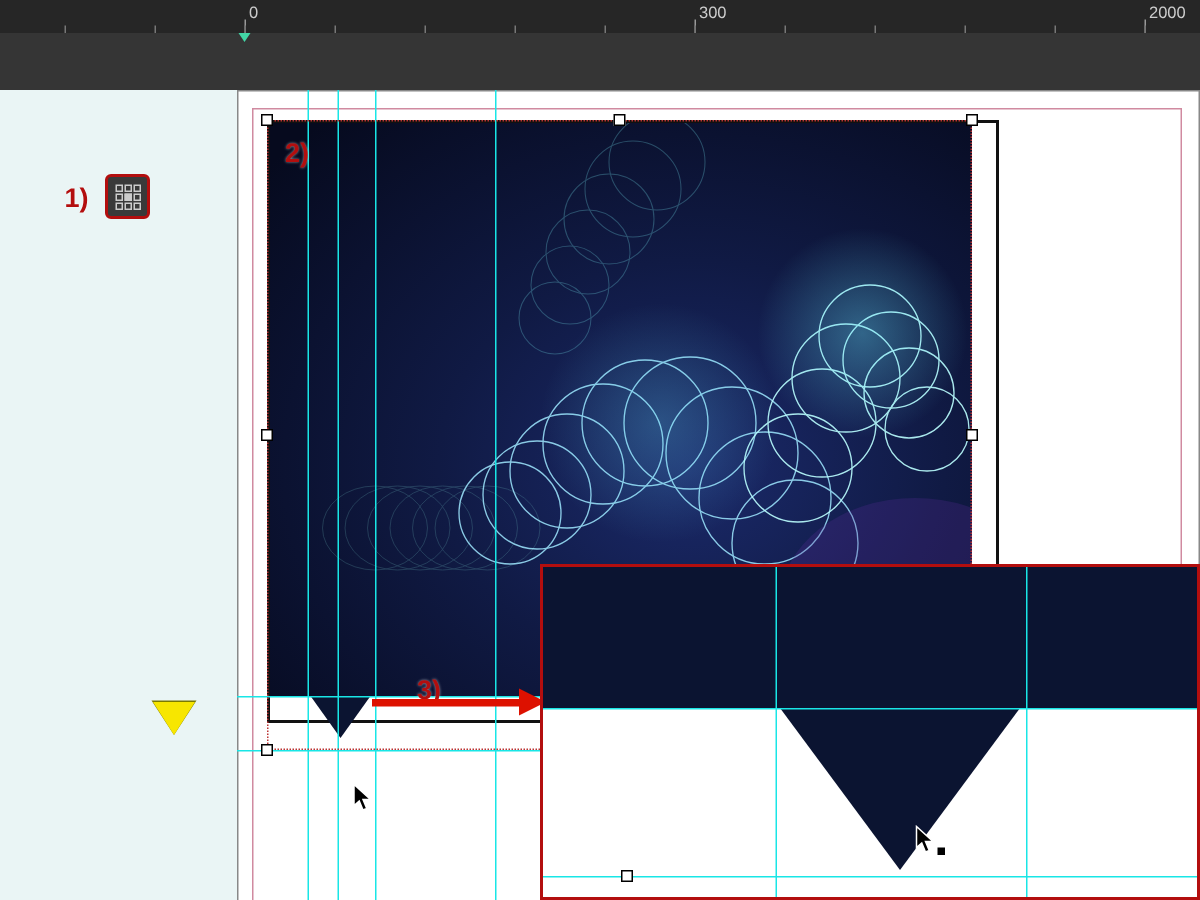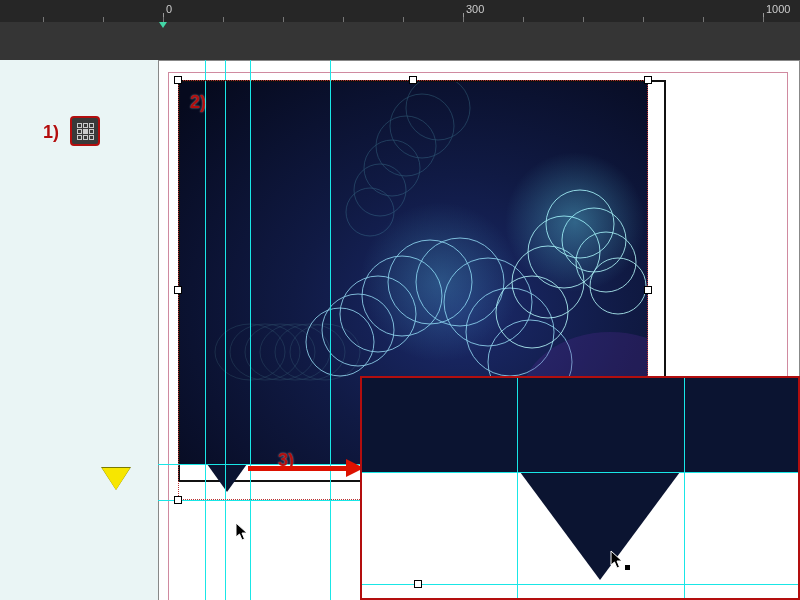--- a/index.html
+++ b/index.html
@@ -215,21 +215,21 @@
     </div>
   </div>
 
 </div>
 
 <div id="ruler-marks">
     <div class="ruler-label" style="left: 166px;">0</div>
     <div class="ruler-tick-major" style="left: 163px;"></div>
     <div class="ruler-label" style="left: 466px;">300</div>
     <div class="ruler-tick-major" style="left: 463px;"></div>
-    <div class="ruler-label" style="left: 766px;">1000</div>
+    <div class="ruler-label" style="left: 766px;">2000</div>
     <div class="ruler-tick-major" style="left: 763px;"></div>
     <div class="ruler-tick-minor" style="left: 43px;"></div>
     <div class="ruler-tick-minor" style="left: 103px;"></div>
     <div class="ruler-tick-minor" style="left: 163px;"></div>
     <div class="ruler-tick-minor" style="left: 223px;"></div>
     <div class="ruler-tick-minor" style="left: 283px;"></div>
     <div class="ruler-tick-minor" style="left: 343px;"></div>
     <div class="ruler-tick-minor" style="left: 403px;"></div>
     <div class="ruler-tick-minor" style="left: 463px;"></div>
     <div class="ruler-tick-minor" style="left: 523px;"></div>

